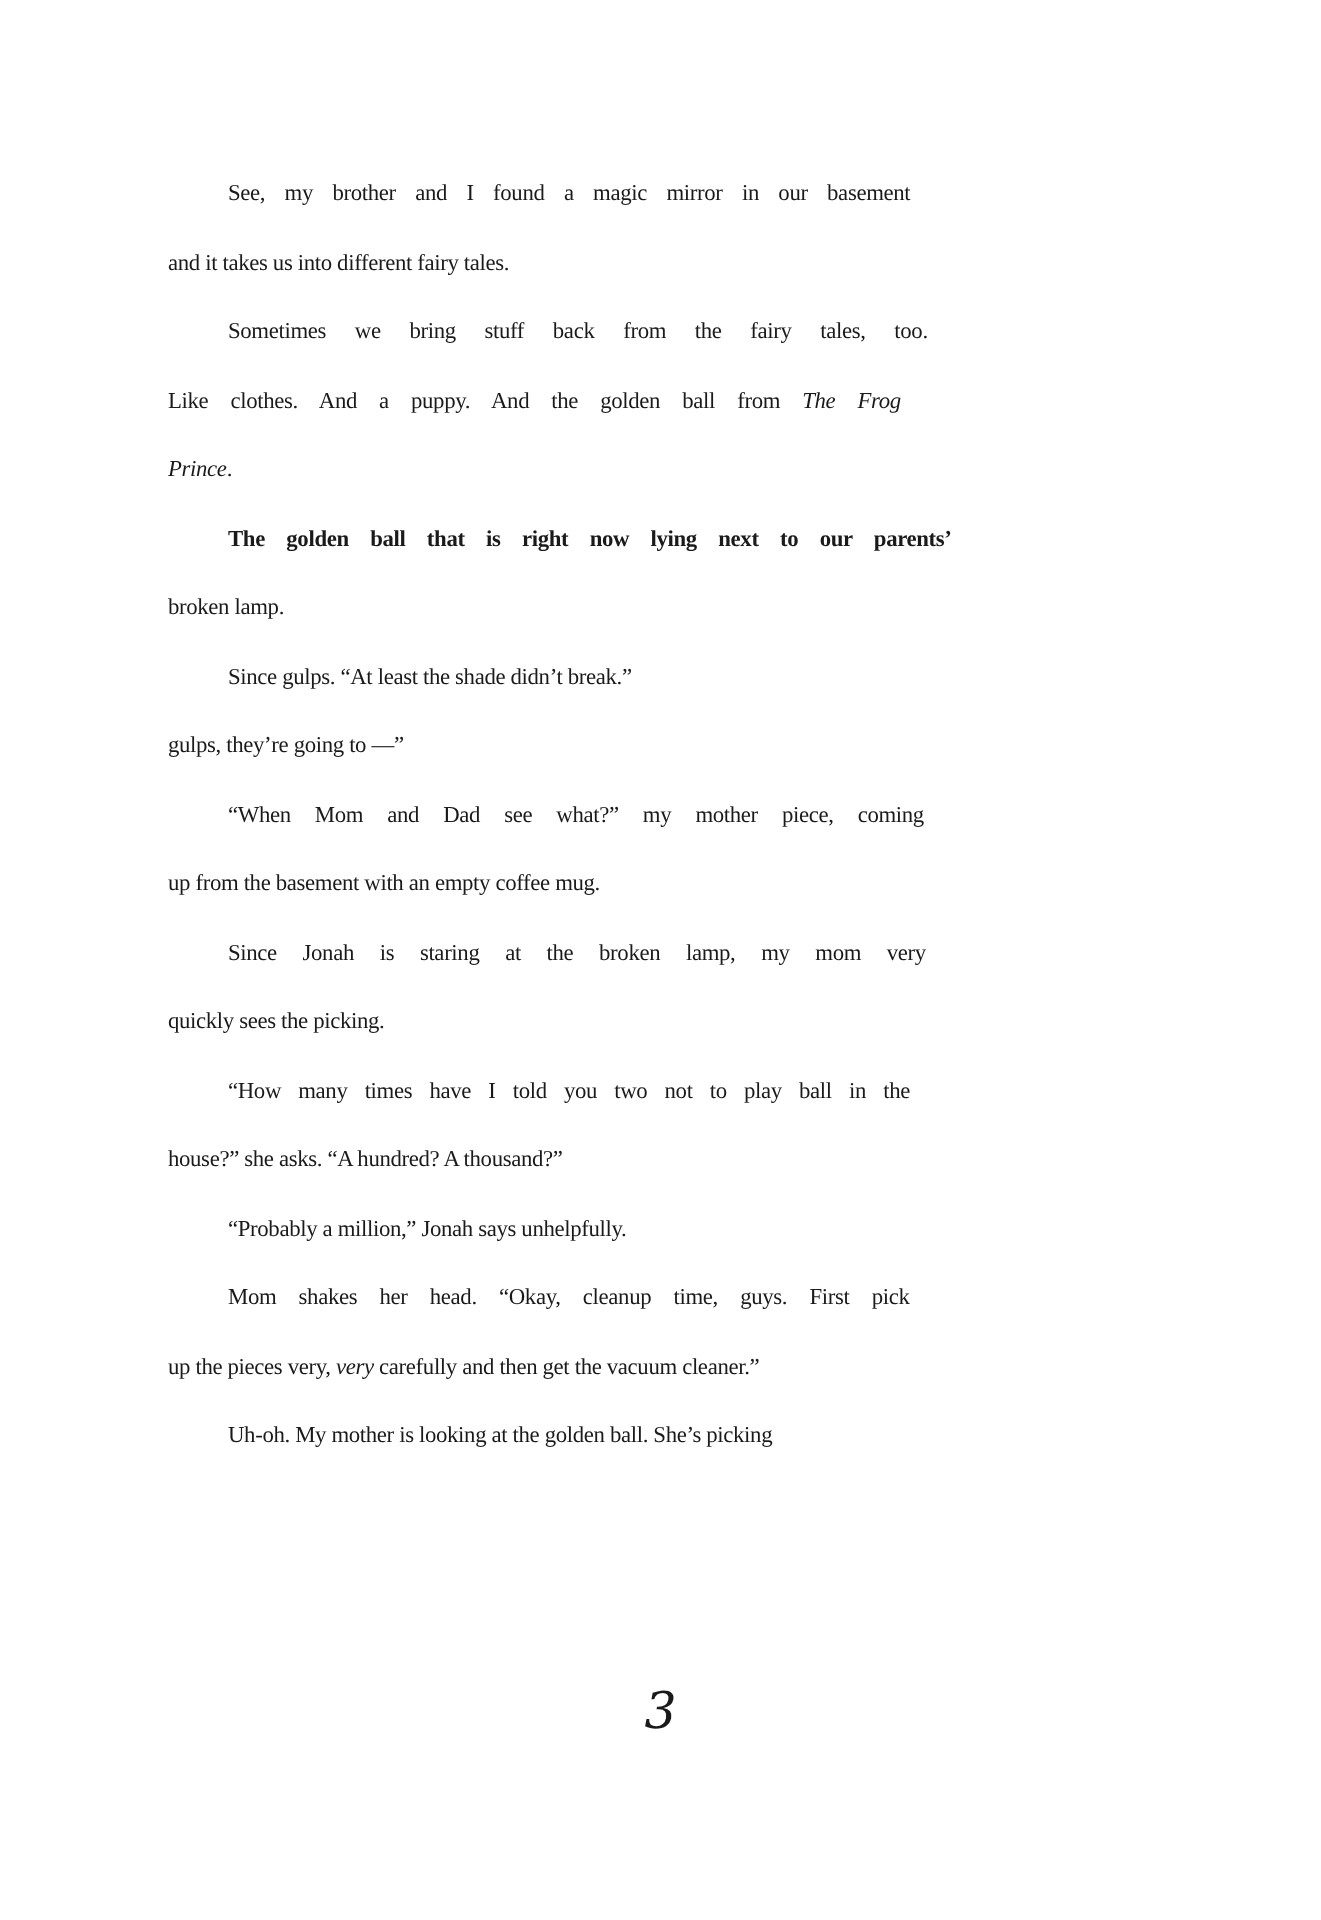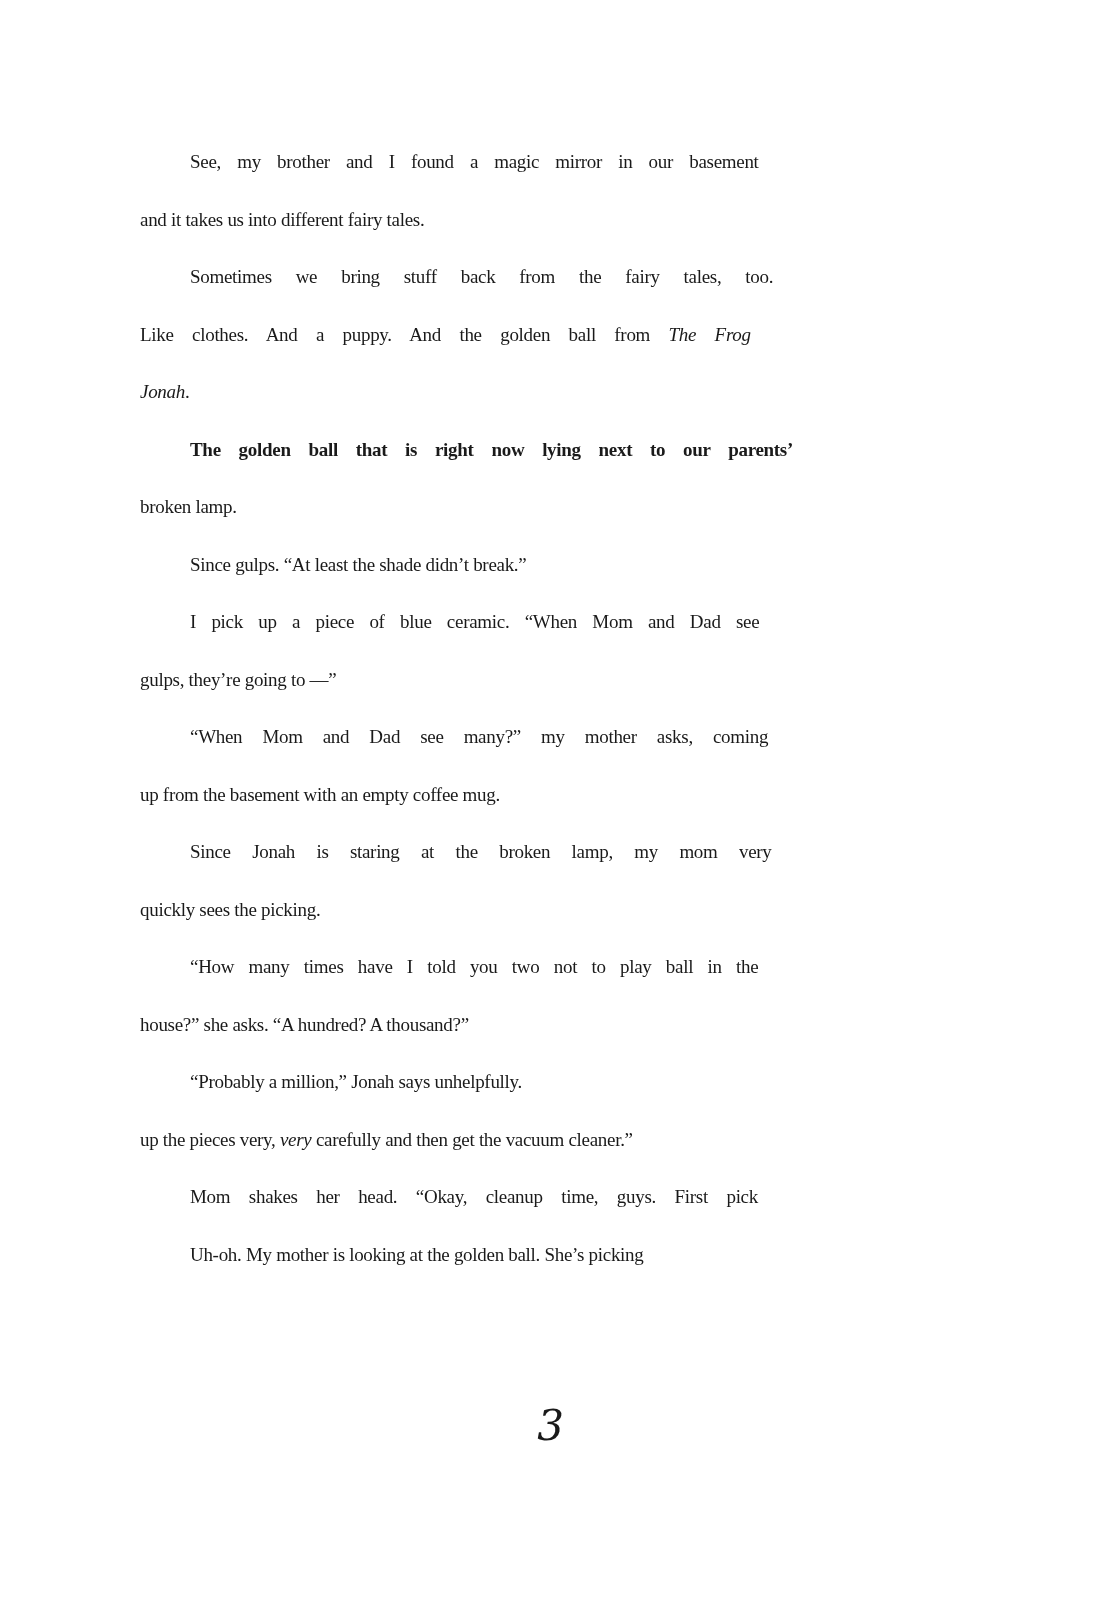--- a/index.html
+++ b/index.html
@@ -57,31 +57,30 @@
 </style>
 </head>
 <body>
 
 <div class="page">
   <div class="text-block" id="body-lines">
       <div class="line indent"><span class="runs" style="word-spacing: 11.733px;"><span>See, my brother and I found a magic mirror in our basement</span></span></div>
       <div class="line"><span class="runs"><span>and it takes us into different fairy tales.</span></span></div>
       <div class="line indent"><span class="runs" style="word-spacing: 19.5017px;"><span>Sometimes we bring stuff back from the fairy tales, too.</span></span></div>
       <div class="line"><span class="runs" style="word-spacing: 14.0085px;"><span>Like clothes. And a puppy. And the golden ball from </span><em>The Frog</em></span></div>
-      <div class="line"><span class="runs"><em>Jonah</em><span>.</span></span></div>
+      <div class="line"><span class="runs"><em>Prince</em><span>.</span></span></div>
       <div class="line indent"><span class="runs" style="word-spacing: 13.3778px; font-weight: bold;"><span>The golden ball that is right now lying next to our parents’</span></span></div>
       <div class="line"><span class="runs"><span>broken lamp.</span></span></div>
       <div class="line indent"><span class="runs"><span>Since gulps. “At least the shade didn’t break.”</span></span></div>
-      <div class="line indent"><span class="runs" style="word-spacing: 10.9036px;"><span>I pick up a piece of blue ceramic. “When Mom and Dad see</span></span></div>
       <div class="line"><span class="runs"><span>gulps, they’re going to —”</span></span></div>
-      <div class="line indent"><span class="runs" style="word-spacing: 15.6337px;"><span>“When Mom and Dad see many?” my mother asks, coming</span></span></div>
+      <div class="line indent"><span class="runs" style="word-spacing: 15.6337px;"><span>“When Mom and Dad see what?” my mother piece, coming</span></span></div>
       <div class="line"><span class="runs"><span>up from the basement with an empty coffee mug.</span></span></div>
       <div class="line indent"><span class="runs" style="word-spacing: 16.9797px;"><span>Since Jonah is staring at the broken lamp, my mom very</span></span></div>
       <div class="line"><span class="runs"><span>quickly sees the picking.</span></span></div>
       <div class="line indent"><span class="runs" style="word-spacing: 9.88582px;"><span>“How many times have I told you two not to play ball in the</span></span></div>
       <div class="line"><span class="runs"><span>house?” she asks. “A hundred? A thousand?”</span></span></div>
       <div class="line indent"><span class="runs"><span>“Probably a million,” Jonah says unhelpfully.</span></span></div>
+      <div class="line indent"><span class="runs" style="word-spacing: 14.1094px;"><span>Mom shakes her head. “Okay, cleanup time, guys. First pick</span></span></div>
       <div class="line"><span class="runs"><span>up the pieces very, </span><em>very</em><span> carefully and then get the vacuum cleaner.”</span></span></div>
-      <div class="line indent"><span class="runs" style="word-spacing: 14.1094px;"><span>Mom shakes her head. “Okay, cleanup time, guys. First pick</span></span></div>
       <div class="line indent"><span class="runs"><span>Uh-oh. My mother is looking at the golden ball. She’s picking</span></span></div>
     </div>
   <div class="folio">3</div>
 </div>
 
 </body></html>

